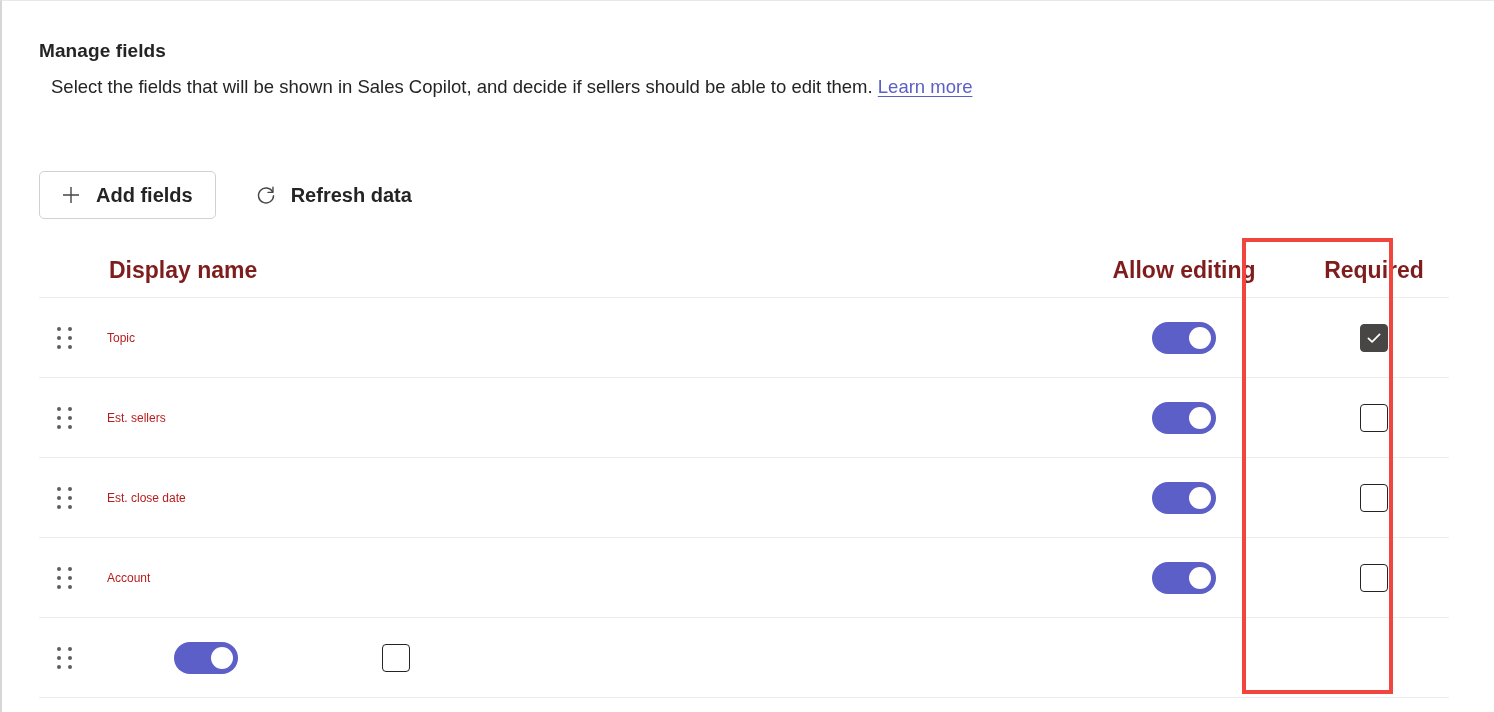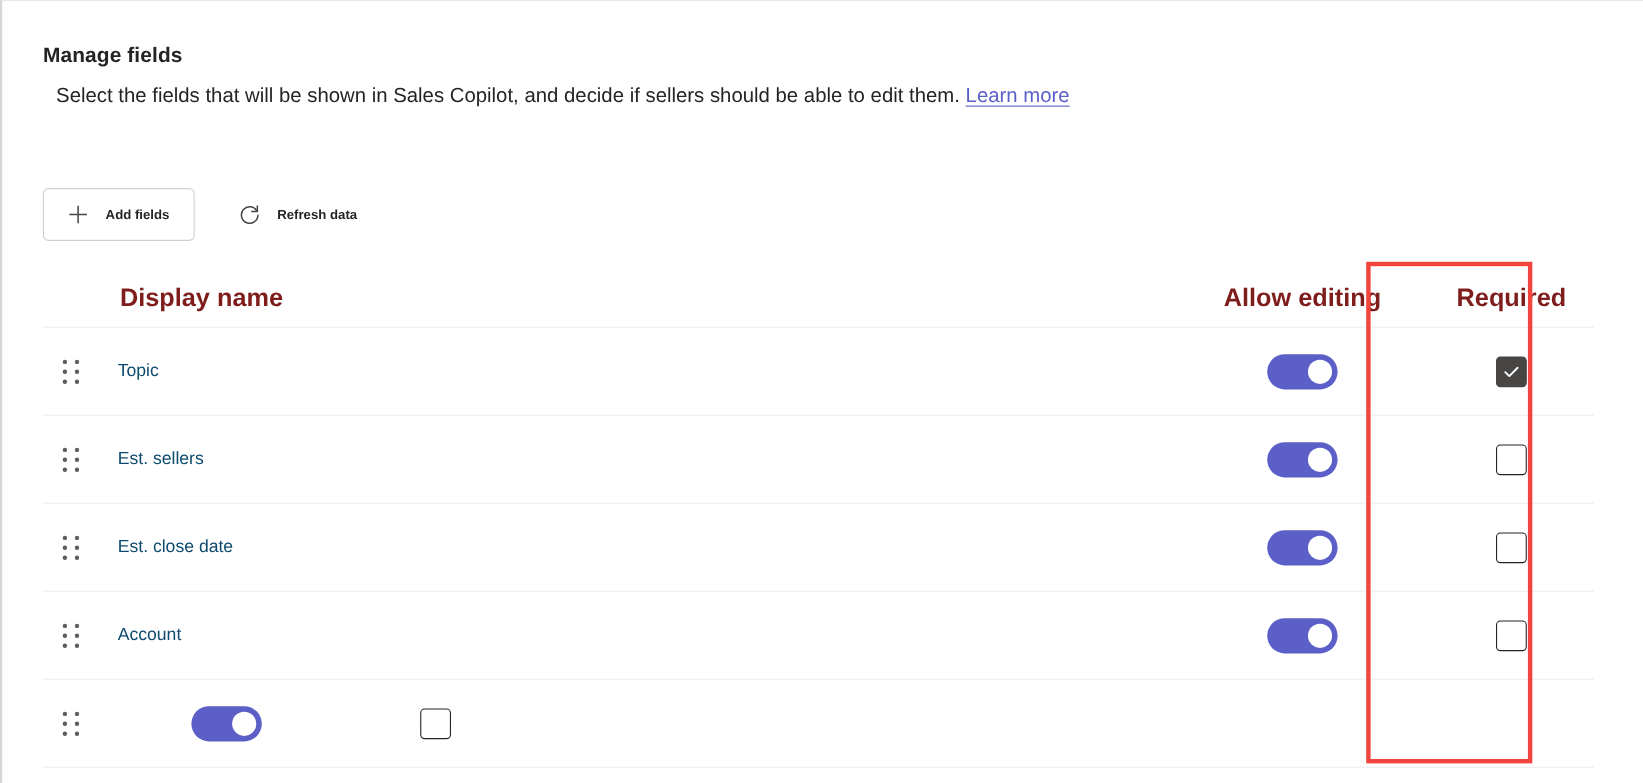--- a/index.html
+++ b/index.html
@@ -67,21 +67,21 @@
     display: flex;
     align-items: center;
     gap: 14px;
     height: 48px;
     padding: 0 22px 0 20px;
     box-sizing: border-box;
     background: #ffffff;
     border: 1px solid #d1d1d1;
     border-radius: 5px;
     font-family: "Liberation Sans", sans-serif;
-    font-size: 12px;
+    font-size: 20px;
     font-weight: bold;
     color: #242424;
     cursor: pointer;
     white-space: nowrap;
   }
   .cmd-btn.plain {
     border: 1px solid transparent;
     padding-left: 8px;
     padding-right: 8px;
     background: transparent;
@@ -126,22 +126,22 @@
     width: 52px;
     flex: 0 0 52px;
     display: flex;
     align-items: center;
     justify-content: flex-start;
     padding-left: 18px;
     box-sizing: border-box;
   }
   .col-name {
     flex: 1 1 auto;
-    font-size: 16px;
-    color: #0c4a6e;
+    font-size: 12px;
+    color: #b91c1c;
     padding-left: 16px;
     box-sizing: border-box;
   }
   .t-head .col-name { padding-left: 18px; }
   .col-allow {
     width: 230px;
     flex: 0 0 230px;
     display: flex;
     align-items: center;
     justify-content: center;

